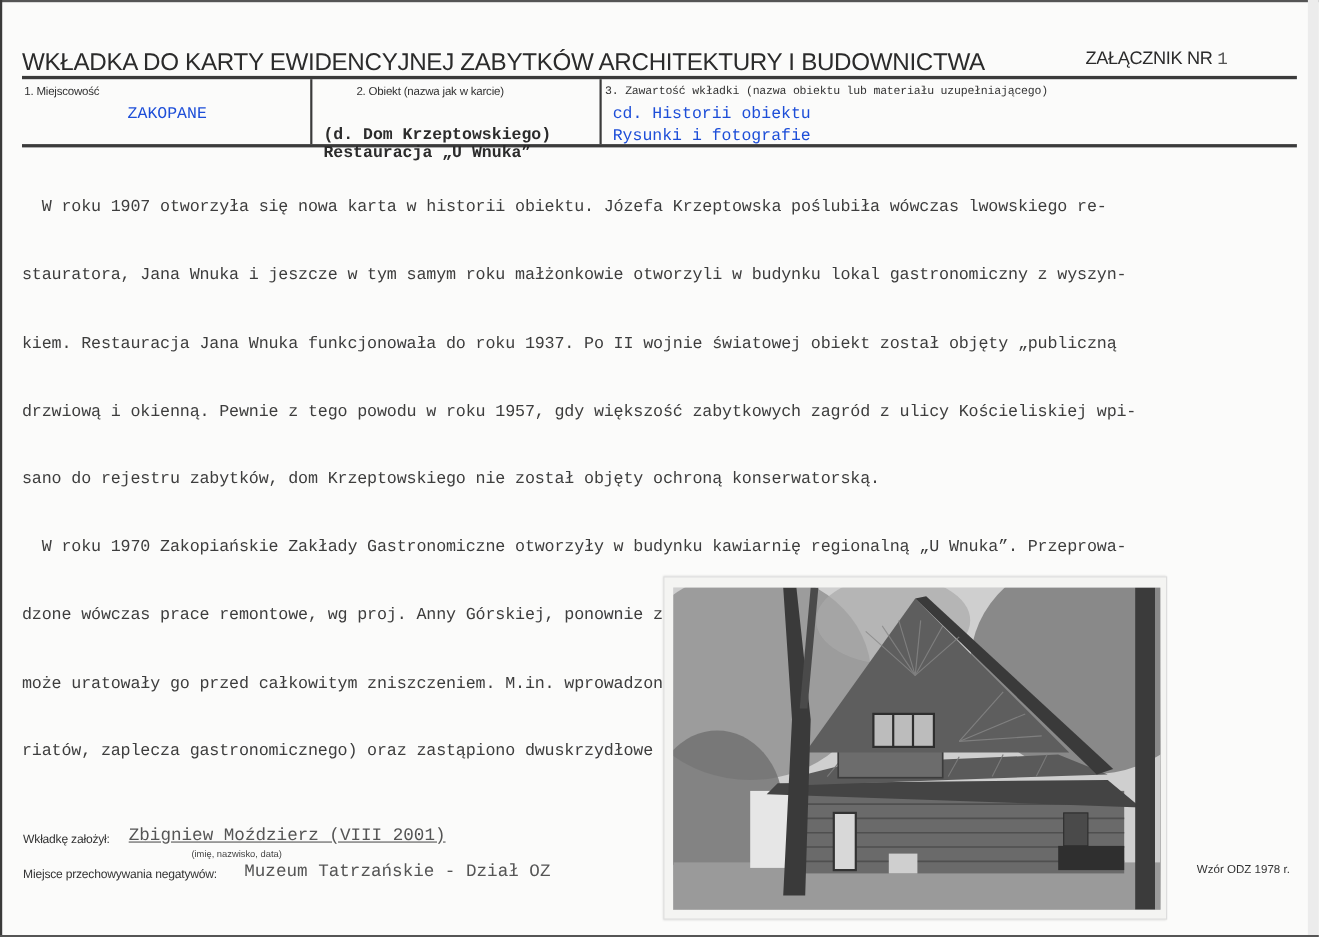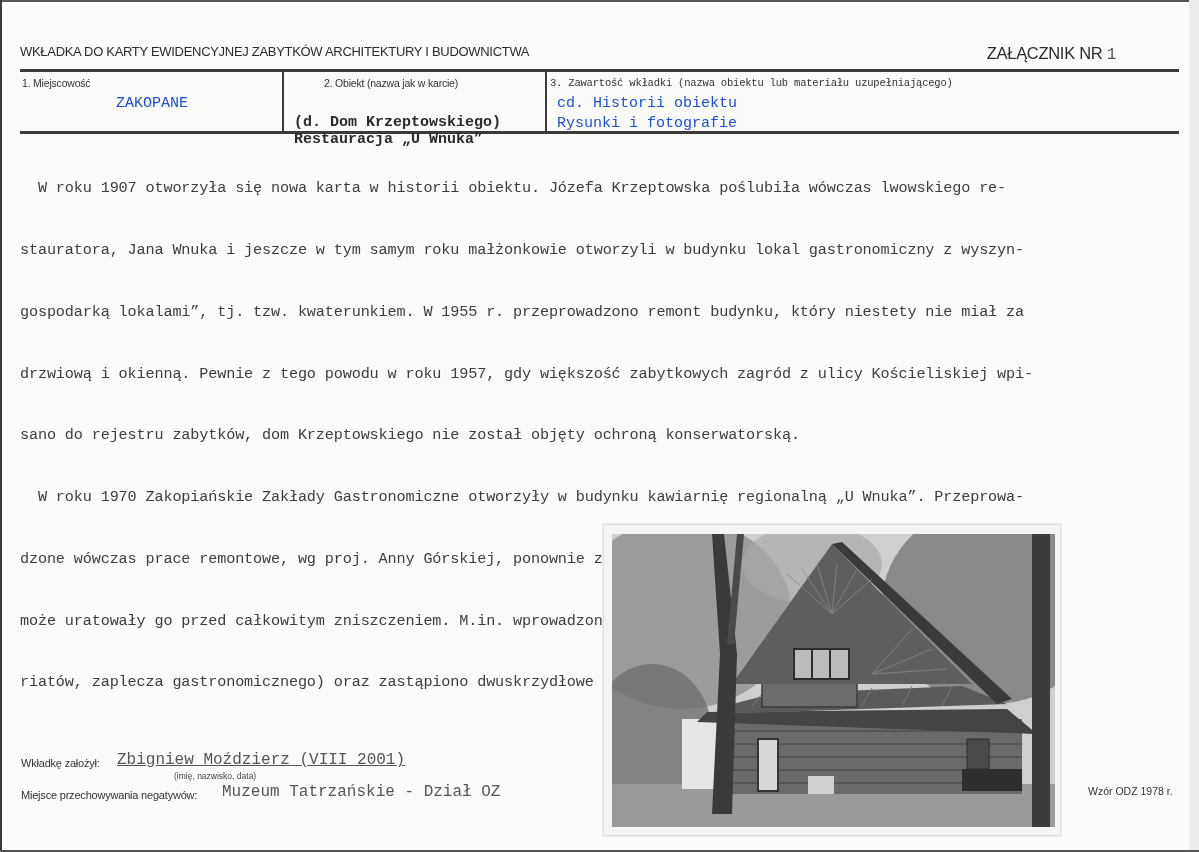--- a/index.html
+++ b/index.html
@@ -6,21 +6,21 @@
   body {
     width:1199px; height:852px; overflow:hidden; position:relative;
     background:#fbfbfa;
     font-family:"Liberation Sans", sans-serif; color:#2a2a2a;
   }
   .page-border-left { position:absolute; left:0; top:0; width:2px; height:852px; background:#3a3a3a; }
   .page-border-top { position:absolute; left:0; top:0; width:1199px; height:2px; background:#555; }
   .page-border-bottom { position:absolute; left:0; bottom:0; width:1199px; height:2px; background:#555; }
   .page-border-right { position:absolute; right:0; top:0; width:10px; height:852px; background:#ececec; }
 
-  .form-title { position:absolute; left:20px; top:44px; font-size:13px; letter-spacing:-0.3px; color:#2b2b2b; }
+  .form-title { position:absolute; left:20px; top:44px; font-size:22px; letter-spacing:-0.3px; color:#2b2b2b; }
   .attachment { position:absolute; right:83px; top:44px; font-size:16.5px; letter-spacing:-0.3px; color:#2b2b2b; }
   .attachment .num { font-family:"Liberation Mono", monospace; color:#555; font-size:16px; }
 
   .rule { position:absolute; left:20px; width:1159px; height:3px; background:#3b3b3b; }
   .rule.top { top:69px; }
   .rule.bottom { top:131px; }
   .vline { position:absolute; top:72px; width:2px; height:59px; background:#3b3b3b; }
   .vline.v1 { left:282px; }
   .vline.v2 { left:545px; }
 
@@ -82,21 +82,21 @@
 
 <div>
   <div class="field-label" style="left:550px;font-family:Liberation Mono, monospace;">3. Zawartość wkładki (nazwa obiektu lub materiału uzupełniającego)</div>
   <div class="field-val mono" style="left:557px; top:95px;">cd. Historii obiektu</div>
   <div class="field-val mono" style="left:557px; top:115px;">Rysunki i fotografie</div>
 </div>
 
 <div class="body-text">
   <div>  W roku 1907 otworzyła się nowa karta w historii obiektu. Józefa Krzeptowska poślubiła wówczas lwowskiego re-</div>
   <div>stauratora, Jana Wnuka i jeszcze w tym samym roku małżonkowie otworzyli w budynku lokal gastronomiczny z wyszyn-</div>
-  <div>gospodarką lokalami”, tj. tzw. kwaterunkiem. W 1955 r. przeprowadzono remont budynku, który niestety nie miał za</div>
+  <div>kiem. Restauracja Jana Wnuka funkcjonowała do roku 1937. Po II wojnie światowej obiekt został objęty „publiczną</div>
   <div>drzwiową i okienną. Pewnie z tego powodu w roku 1957, gdy większość zabytkowych zagród z ulicy Kościeliskiej wpi-</div>
   <div>sano do rejestru zabytków, dom Krzeptowskiego nie został objęty ochroną konserwatorską.</div>
   <div>  W roku 1970 Zakopiańskie Zakłady Gastronomiczne otworzyły w budynku kawiarnię regionalną „U Wnuka”. Przeprowa-</div>
   <div>dzone wówczas prace remontowe, wg proj. Anny Górskiej, ponownie zdeprecjonowały jego wartość zabytkową, choć być</div>
   <div>może uratowały go przed całkowitym zniszczeniem. M.in. wprowadzono wtórne podziały (wydzielenie szatni, sanita-</div>
   <div>riatów, zaplecza gastronomicznego) oraz zastąpiono dwuskrzydłowe drzwi frontowe małymi, jednoskrzydłowymi. W po-</div>
   
   
   
   

